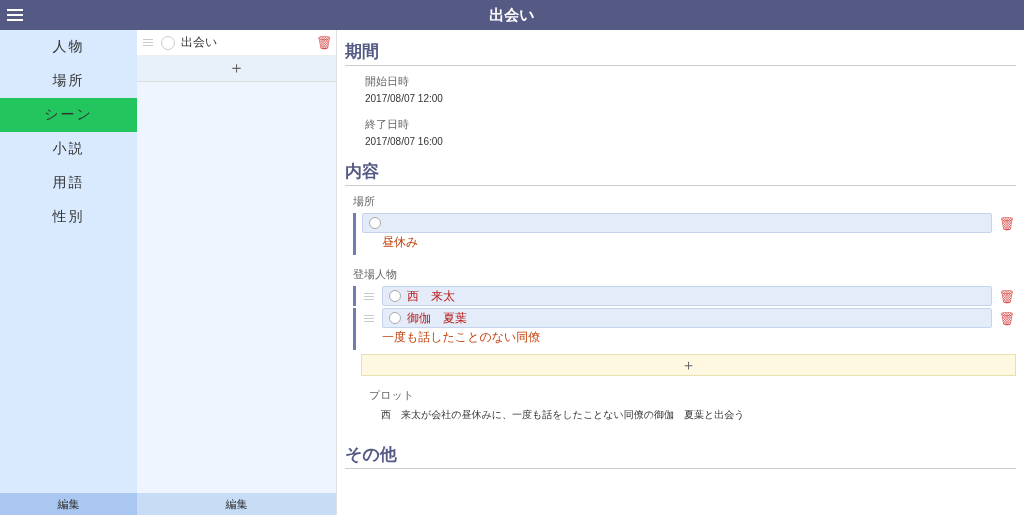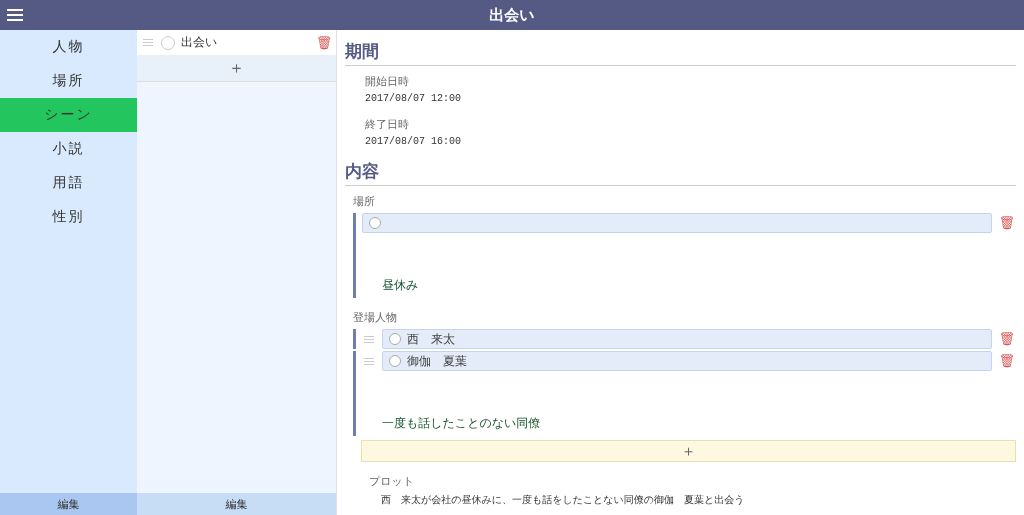--- a/index.html
+++ b/index.html
@@ -28,40 +28,40 @@
 .drag-handle { width: 14px; display: flex; flex-direction: column; gap: 2px; cursor: grab; opacity: 0.5; padding: 0 2px; user-select: none; }
 .drag-handle div { height: 1px; background: #999; }
 .circle-marker { width: 14px; height: 14px; border-radius: 50%; border: 1px solid #ccc; margin: 0 6px; background: #fff; }
 .list-item-label { flex: 1; font-size: 12px; }
 .delete-icon { color: #d9534f; cursor: pointer; font-size: 13px; width: 16px; text-align: center; }
 .add-btn-row { height: 26px; background: #e8f0fa; display: flex; align-items: center; justify-content: center; cursor: pointer; font-size: 16px; color: #666; border-bottom: 1px solid #ddd; }
 .list-spacer { flex: 1; }
 .list-edit { height: 22px; background: #c7ddf6; display: flex; align-items: center; justify-content: center; font-size: 11px; cursor: pointer; }
 
 
-.detail-col { flex: 1; background: #fff; overflow-y: auto; padding: 4px 8px 10px 8px; position: relative; font-family: Liberation Mono, monospace; }
+.detail-col { flex: 1; background: #fff; overflow-y: auto; padding: 4px 8px 10px 8px; position: relative; }
 .detail-col::-webkit-scrollbar { width: 10px; }
 .detail-col::-webkit-scrollbar-thumb { background: #ccc; border-radius: 5px; }
 .section-title { color: #545a84; font-size: 17px; font-weight: bold; border-bottom: 1px solid #ccc; margin-top: 6px; margin-bottom: 8px; padding-bottom: 2px; }
 .field-block { margin: 4px 0 10px 8px; }
 .field-label { font-size: 11px; color: #666; margin-bottom: 2px; padding-left: 12px; }
 .field-value { font-size: 10px; padding-left: 12px; line-height: 1.6; }
 
 .sub-field { margin: 6px 0 12px 8px; }
 .sub-label { font-size: 11px; color: #666; margin-bottom: 4px; }
 
 .idented-item { display: flex; align-items: stretch; margin-bottom: 2px; }
 .blue-bar { width: 3px; background: #6d7eb0; margin-right: 6px; }
 .item-body { flex: 1; }
 
 .tag-row { display: flex; align-items: center; gap: 6px; }
-.tag-pill { flex: 1; background: #e3ecf8; border: 1px solid #c5d4ed; border-radius: 2px; height: 20px; display: flex; align-items: center; padding: 0 6px; font-size: 12px; color: #404040; }
+.tag-pill { flex: 1; background: #e3ecf8; border: 1px solid #c5d4ed; border-radius: 2px; height: 20px; display: flex; align-items: center; padding: 0 6px; font-size: 12px; color: #b91c1c; }
 .tag-pill .circle-marker { margin: 0 6px 0 0; width: 12px; height: 12px; border-color: #aaa; }
 .delete-icon-r { color: #d9534f; cursor: pointer; font-size: 13px; width: 18px; text-align: center; }
-.desc-text { font-size: 12px; padding: 20px 0 4px 20px; color: #14532d; margin-top: 24px; }
+.desc-text { font-size: 12px; padding: 1px 0 4px 20px; color: #c2410c; }
 
 .add-char-btn { margin: 4px 0 0 8px; background: #fff8e0; border: 1px solid #e8e0b0; height: 22px; display: flex; align-items: center; justify-content: center; cursor: pointer; color: #666; font-size: 15px; }
 
 .plot-block { margin: 10px 0 20px 24px; }
 </style>
 </head>
 <body>
 
 <div class="header-bar">
   <div class="menu-icon">

